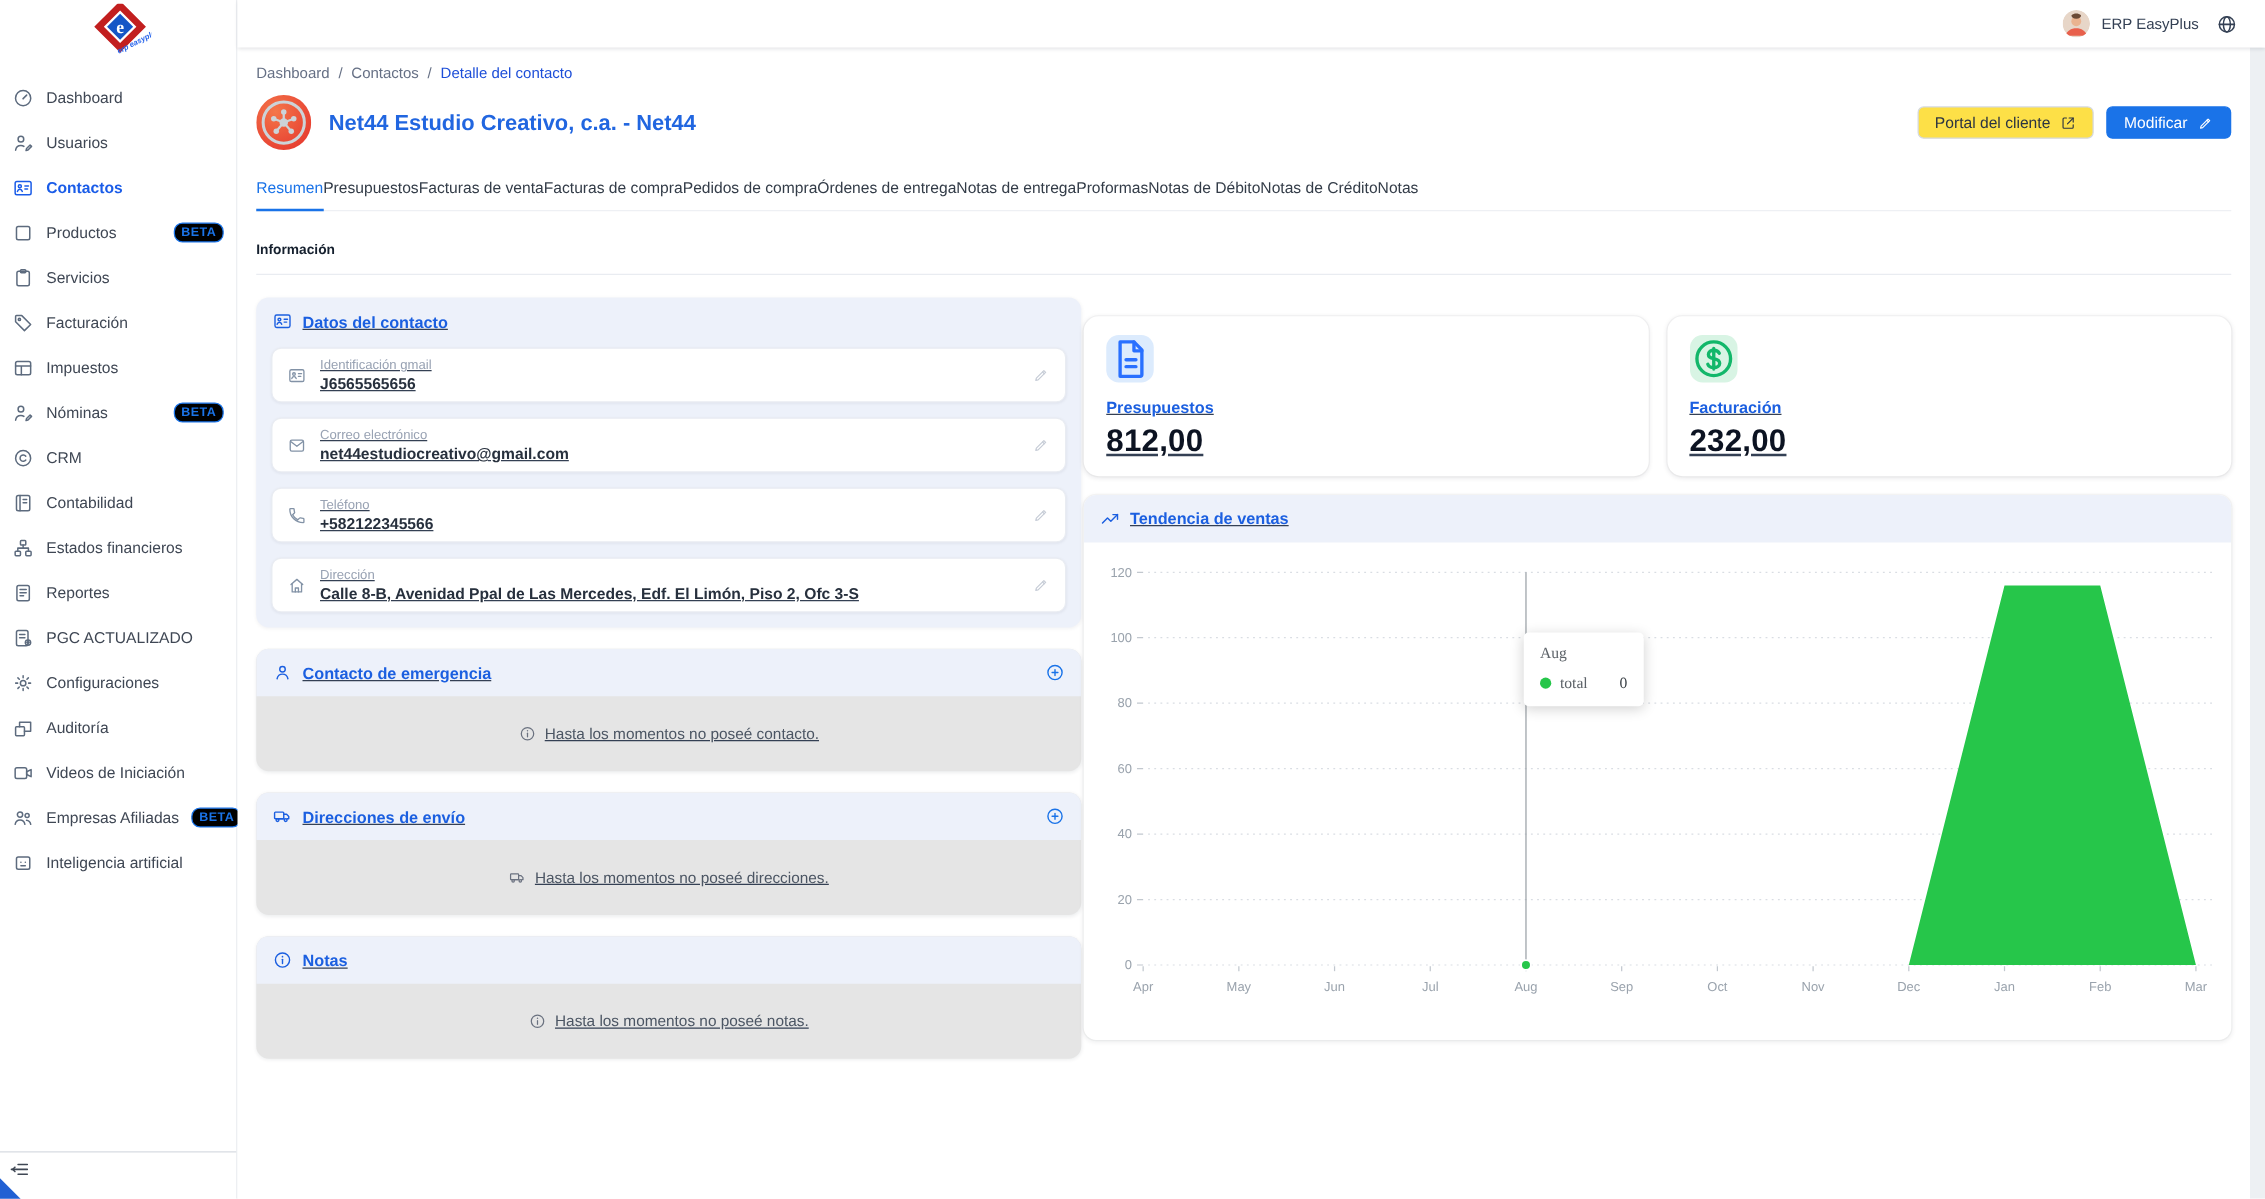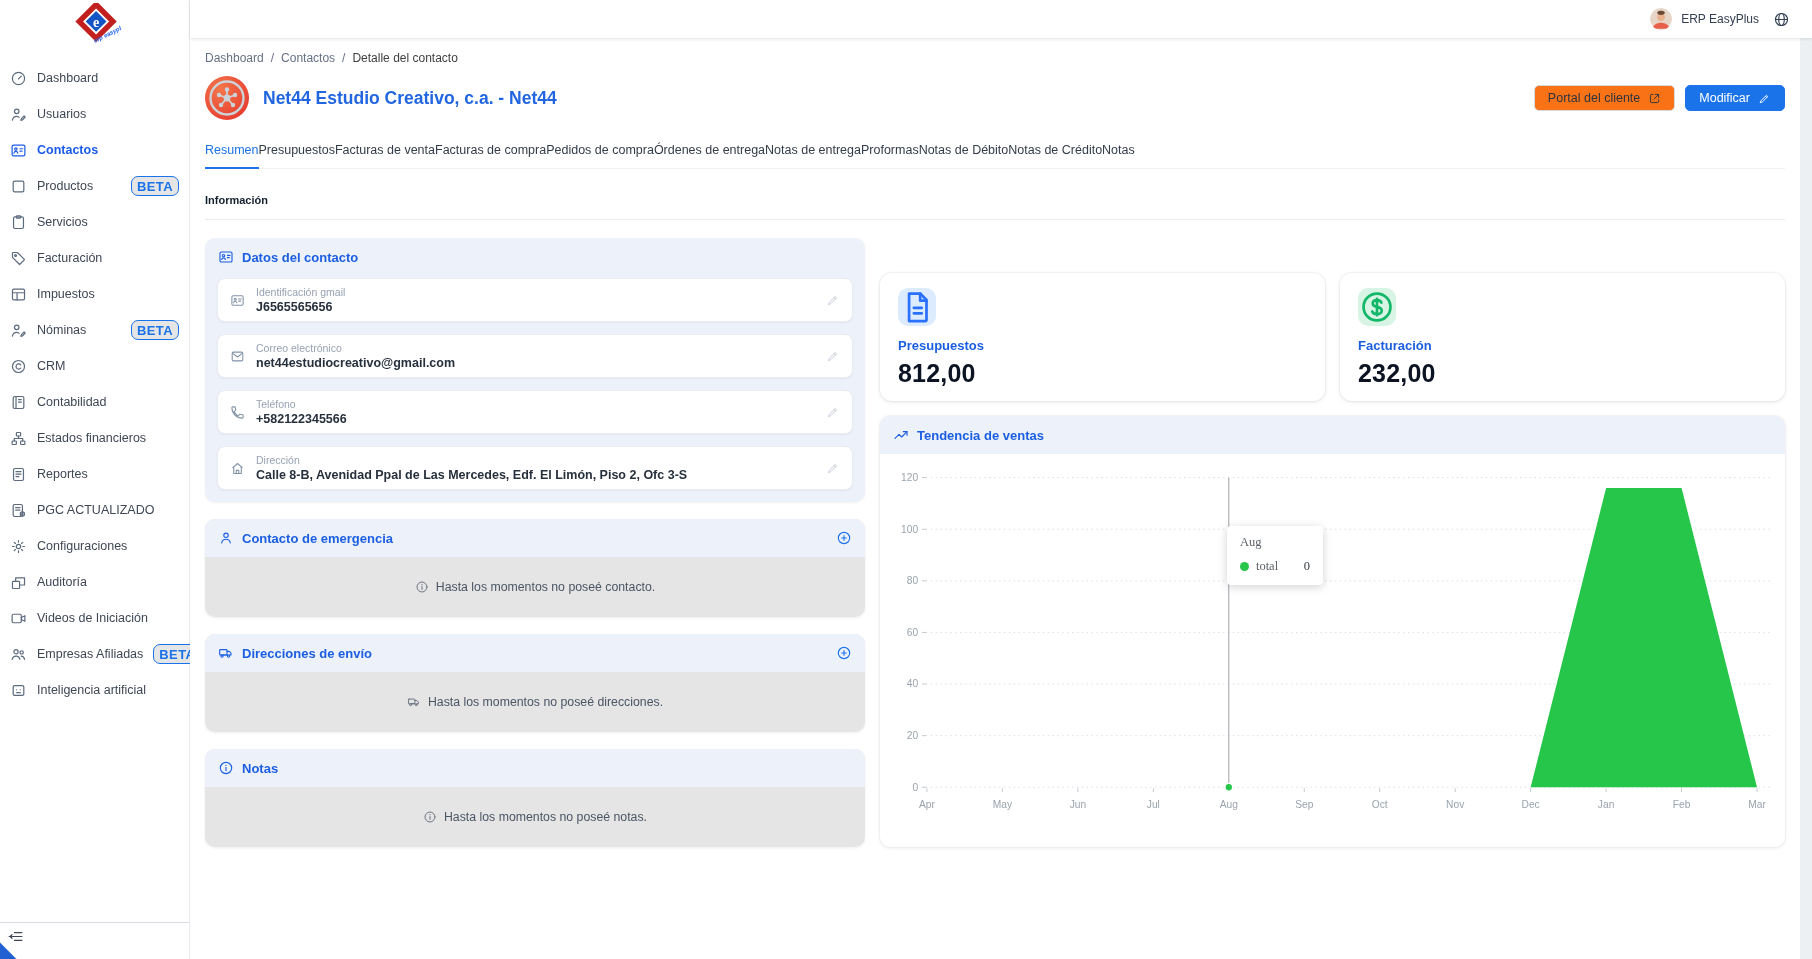--- a/index.html
+++ b/index.html
@@ -8,56 +8,56 @@
 
   
   aside { width:190px; flex:none; background:#fff; border-right:1px solid #e7eaee; display:flex; flex-direction:column; position:relative; }
   .logo-wrap { height:58px; display:flex; align-items:center; justify-content:center; }
   .logo-wrap svg { width:52px; height:52px; }
   nav { padding:2px 0; }
   .side-item { display:flex; align-items:center; gap:10px; height:36px; padding:0 10px; font-size:12.5px; color:#3f4754; cursor:pointer; white-space:nowrap; }
   .side-item .sicon { width:17px; height:17px; color:#5d6b7e; flex:none; }
   .side-item.active { color:#1a5ce8; font-weight:700; }
   .side-item.active .sicon { color:#1a5ce8; }
-  .beta { margin-left:auto; border:1.3px solid #1a73e8; color:#1a73e8; font-size:13px; font-weight:700; padding:1.5px 5px; border-radius:7px; letter-spacing:.4px; background:#e5e5e5; }
+  .beta { margin-left:auto; border:1.3px solid #1a73e8; color:#1a73e8; font-size:10px; font-weight:700; padding:1.5px 5px; border-radius:7px; letter-spacing:.4px; background:#000000; }
   .side-bottom { margin-top:auto; border-top:1px solid #d8dce2; padding:5px 7px 10px; position:relative; }
   .collapse-btn { width:17px; height:17px; color:#3f4754; display:inline-flex; cursor:pointer; }
   .corner-blue { position:absolute; left:-13px; bottom:-15px; width:26px; height:26px; background:#2160d3; transform:rotate(45deg); }
 
   
   main { flex:1; display:flex; flex-direction:column; position:relative; background:#fff; min-width:0; }
   .topbar { height:38px; flex:none; display:flex; align-items:center; justify-content:flex-end; gap:14px; padding:0 22px; box-shadow:0 1px 3px rgba(16,24,40,.12); position:relative; z-index:3; background:#fff; }
   .user-chip { display:flex; align-items:center; gap:9px; font-size:12px; color:#344054; cursor:pointer; }
   .avatar-sm { width:22px; height:22px; border-radius:50%; overflow:hidden; flex:none; }
   .globe { width:17px; height:17px; color:#344054; cursor:pointer; }
   .scroll-strip { position:absolute; right:0; top:38px; bottom:0; width:12px; background:#edf0f3; }
 
   .content { flex:1; padding:0 27px 0 15px; overflow:hidden; }
 
   .breadcrumb { padding-top:13px; font-size:12px; color:#667085; display:flex; gap:7px; align-items:center; }
   .crumb-link { cursor:pointer; }
-  .crumb-current { color:#404040; }
+  .crumb-current { color:#1d4ed8; }
 
   .contact-row { display:flex; align-items:center; margin-top:11px; }
   .avatar-lg { width:44px; height:44px; flex:none; }
   .contact-title { margin-left:14px; font-size:17.5px; font-weight:700; color:#2166e0; }
   .head-actions { margin-left:auto; display:flex; gap:10px; }
   .btn { font-size:12.5px; border-radius:5px; padding:5px 13px; display:flex; align-items:center; gap:8px; cursor:pointer; font-family:inherit; }
   .btn .bicon { width:13px; height:13px; }
-  .btn-outline { background:#f97316; border:1px solid #d5d9e0; color:#2b3442; }
+  .btn-outline { background:#fde047; border:1px solid #d5d9e0; color:#2b3442; }
   .btn-primary { background:#1a73e8; border:1px solid #1a73e8; color:#fff; }
 
   .tabs { display:flex; margin-top:17px; border-bottom:1px solid #eef0f4; font-size:12.5px; color:#333c48; }
   .tab { padding:6px 0 10px; cursor:pointer; white-space:nowrap; }
   .tab.active { color:#1a73e8; border-bottom:2px solid #1a73e8; margin-bottom:-1px; }
 
   .page-heading { margin-top:25px; font-size:11px; font-weight:700; color:#15202e; }
   .heading-divider { border:none; border-top:1px solid #e9ecf1; margin-top:13px; }
 
-  .columns { display:flex; gap:15px; margin-top:18px; align-items:flex-end; }
+  .columns { display:flex; gap:2px; margin-top:18px; align-items:center;text-decoration:underline; }
   .col-left { width:660px; flex:none; }
   .col-right { flex:1; min-width:0; }
 
   
   .datos-card { border-radius:10px; background:#edf1fa; box-shadow:0 1px 3px rgba(16,24,40,.05); overflow:hidden; }
   .section-head { display:flex; align-items:center; gap:8px; padding:11px 13px; font-size:13px; font-weight:700; color:#1b5fe0; }
   .section-head .shicon { width:16px; height:16px; flex:none; }
   .datos-fields { padding:2px 12px 12px; display:flex; flex-direction:column; gap:12px; }
   .field-card { background:#fff; border-radius:8px; border:1px solid #e9ecf2; box-shadow:0 1px 2px rgba(16,24,40,.05); padding:7px 12px; display:flex; align-items:center; gap:11px; min-height:41px; }
   .ficon { width:15px; height:15px; color:#8292a6; flex:none; }

